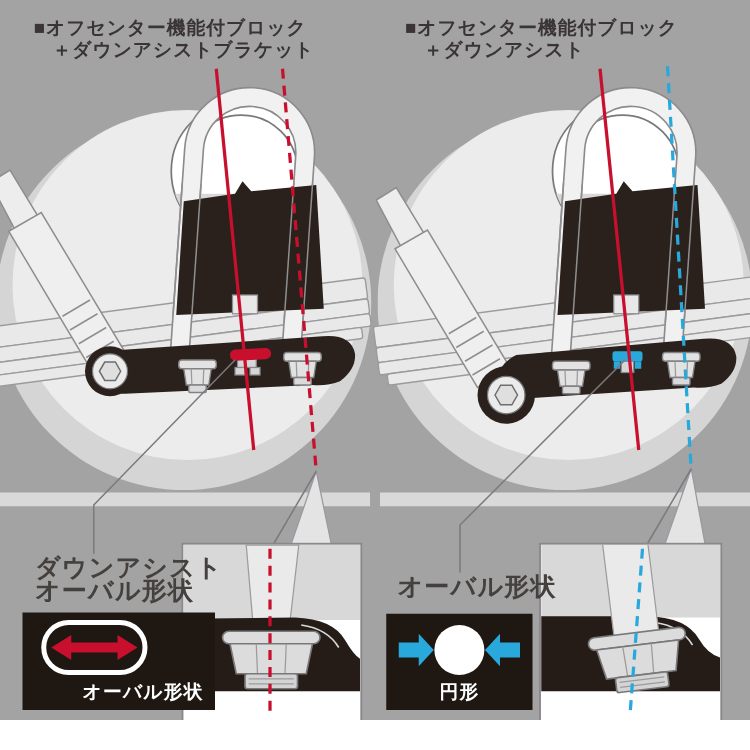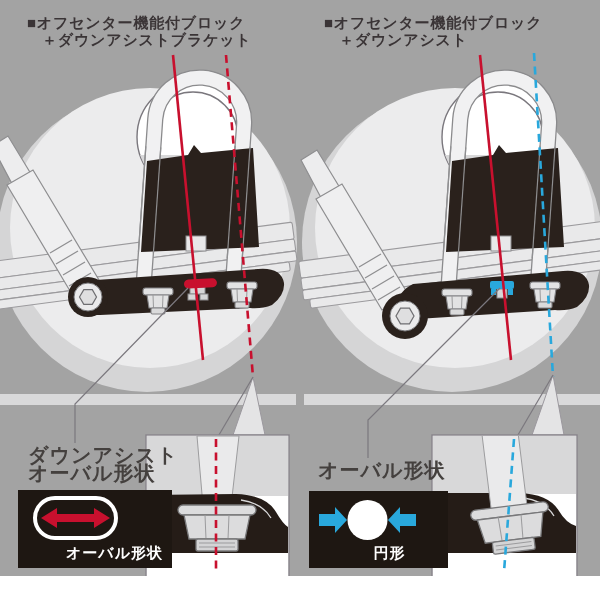--- a/index.html
+++ b/index.html
@@ -273,21 +273,21 @@
   </div>
 
   <div class="badge" style="left:18px;top:490px;width:115px;height:78px;padding-left:39px;">
     <svg class="badge-icon" width="115" height="46" viewBox="0 0 115 46">
       <rect x="17" y="3" width="81" height="40" rx="20" fill="none" stroke="#FFFFFF" stroke-width="4"></rect>
       <polygon points="23,23 39,13 39,19 76,19 76,13 92,23 76,33 76,27 39,27 39,33" fill="#C8102E"></polygon>
     </svg>
     <span class="badge-text">オーバル形状</span>
   </div>
 
-  <div class="badge" style="left:309px;top:491px;width:117px;height:77px;padding-left:22px;">
+  <div class="badge" style="left:309px;top:491px;width:117px;height:77px;">
     <svg class="badge-icon" width="117" height="46" viewBox="0 0 117 46">
       <circle cx="58.5" cy="24" r="20" fill="#FFFFFF"></circle>
       <polygon points="10,18 26,18 26,11 38,24 26,37 26,30 10,30" fill="#29A8DC"></polygon>
       <polygon points="107,18 91,18 91,11 79,24 91,37 91,30 107,30" fill="#29A8DC"></polygon>
     </svg>
     <span class="badge-text">円形</span>
   </div>
 
 </div>
 

